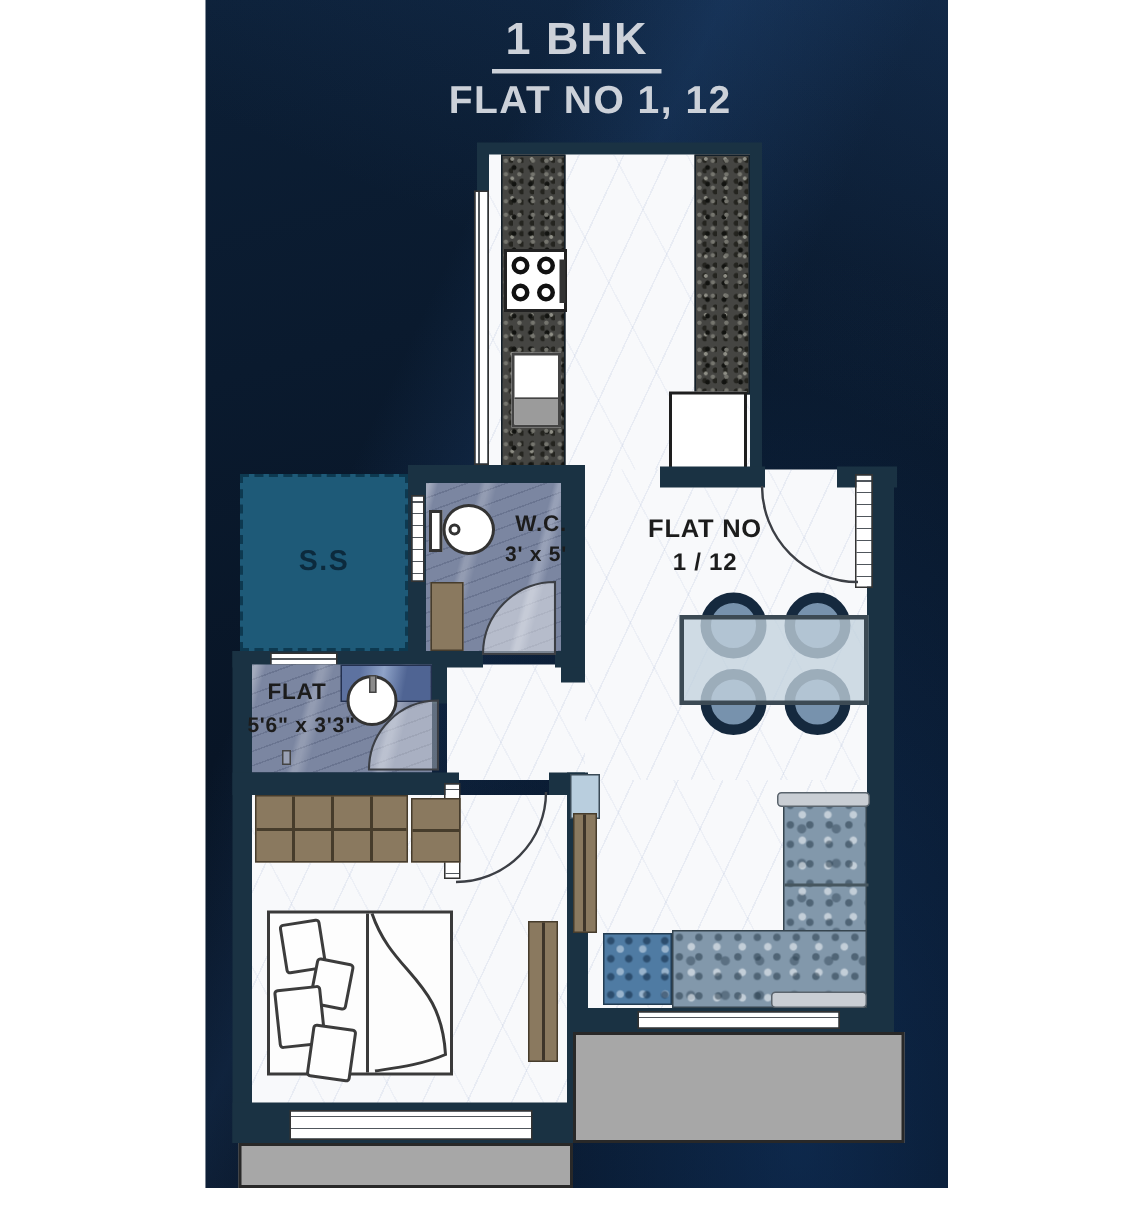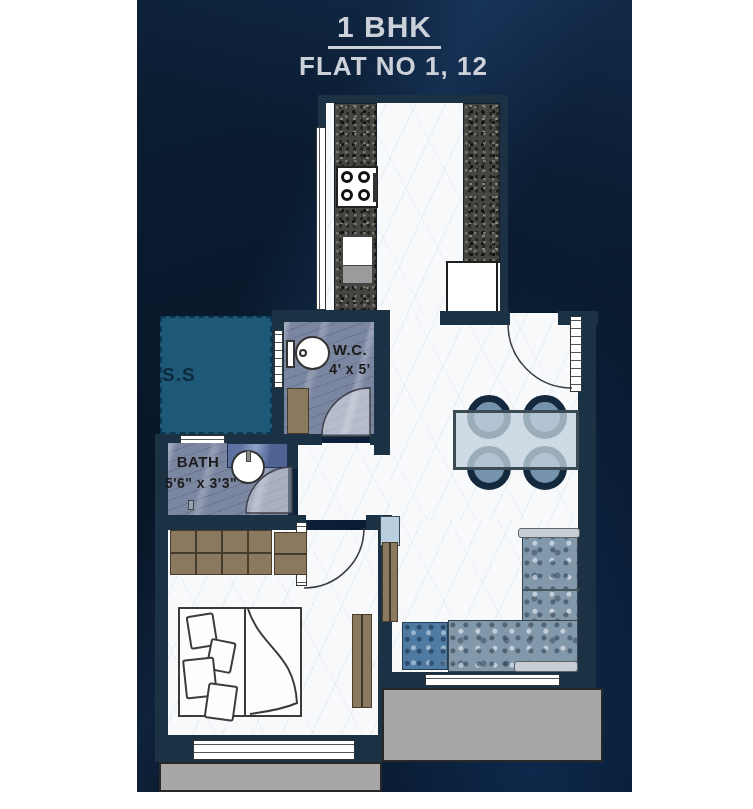--- a/index.html
+++ b/index.html
@@ -88,56 +88,56 @@
 
   <div class="abs marble" style="left:378px;top:313px;width:200px;height:207px;"></div>
   <div class="abs marble" style="left:298px;top:443px;width:92px;height:77px;"></div>
   <div class="abs marble" style="left:392px;top:520px;width:186px;height:168px;"></div>
 
   <div class="abs wall" style="left:440px;top:311px;width:70px;height:14px;"></div>
   <div class="abs wall" style="left:558px;top:311px;width:40px;height:14px;"></div>
   <div class="abs wall" style="left:578px;top:313px;width:18px;height:379px;"></div>
   <div class="abs winH" style="left:570px;top:316px;width:12px;height:76px;"></div>
 
-  <div class="abs teal" style="left:160px;top:316px;width:112px;height:118px;display:flex;align-items:center;justify-content:flex-start;">
+  <div class="abs teal" style="left:160px;top:316px;width:112px;height:118px;display:flex;align-items:center;justify-content:center;">
     <span class="ss-lbl">S.S</span>
   </div>
 
   <div class="abs wall" style="left:272px;top:310px;width:106px;height:12px;"></div>
   <div class="abs wall" style="left:272px;top:316px;width:12px;height:118px;"></div>
   <div class="abs wall" style="left:374px;top:310px;width:16px;height:145px;"></div>
   <div class="abs tile" style="left:284px;top:322px;width:90px;height:112px;"></div>
   <div class="abs winH" style="left:274px;top:330px;width:9px;height:58px;"></div>
 
   <div class="abs" style="left:286px;top:340px;width:9px;height:28px;background:#fff;border:2px solid #333;"></div>
   <div class="abs" style="left:295px;top:336px;width:35px;height:34px;background:#fff;border:2px solid #333;border-radius:50%;">
     <div class="abs" style="left:2px;top:11px;width:8px;height:8px;border:2px solid #333;border-radius:50%;background:#fff;"></div>
   </div>
   <div class="abs brown" style="left:287px;top:388px;width:22px;height:46px;"></div>
 
   <div class="abs wall" style="left:272px;top:434px;width:50px;height:11px;"></div>
   <div class="abs wall" style="left:370px;top:434px;width:20px;height:11px;"></div>
-  <div class="abs lbl" style="left:322px;top:340px;width:56px;">
+  <div class="abs lbl" style="left:322px;top:340px;width:56px;text-align:right;">
     <span class="nm" style="font-size:15px;">W.C.</span>
-    <span class="dm" style="font-size:14px;">4' x 5'</span>
+    <span class="dm" style="font-size:14px;">3' x 5'</span>
   </div>
 
   <div class="abs wall" style="left:155px;top:434px;width:117px;height:11px;"></div>
   <div class="abs winH" style="left:180px;top:435px;width:45px;height:9px;"></div>
   <div class="abs wall" style="left:155px;top:434px;width:13px;height:328px;"></div>
   <div class="abs tile" style="left:168px;top:443px;width:120px;height:72px;"></div>
   <div class="abs wall" style="left:288px;top:443px;width:10px;height:26px;"></div>
 
   <div class="abs" style="left:227px;top:443px;width:61px;height:25px;background:linear-gradient(100deg,#5d72a0 20%,#8fa3c8 45%,#4f6493 70%);border:1px solid #23304f;"></div>
   <div class="abs" style="left:231px;top:450px;width:34px;height:34px;background:#fff;border:2px solid #333;border-radius:50%;">
     <div class="abs" style="left:13px;top:-2px;width:5px;height:12px;background:#8b8b8b;border:1px solid #444;"></div>
   </div>
   <div class="abs" style="left:188px;top:500px;width:6px;height:10px;background:#9aa2b6;border:1px solid #444;"></div>
   <div class="abs lbl" style="left:162px;top:452px;width:72px;">
-    <span class="nm" style="font-size:15px;">BATH</span>
+    <span class="nm" style="font-size:15px;">FLAT</span>
   </div>
   <div class="abs lbl" style="left:158px;top:474px;width:86px;">
     <span class="dm" style="font-size:14px;">5'6" x 3'3"</span>
   </div>
 
   <div class="abs wall" style="left:155px;top:515px;width:151px;height:15px;"></div>
   <div class="abs wall" style="left:366px;top:515px;width:24px;height:15px;"></div>
   <div class="abs wall" style="left:378px;top:515px;width:14px;height:247px;"></div>
   <div class="abs marble" style="left:168px;top:530px;width:210px;height:207px;"></div>
   <div class="abs winH" style="left:296px;top:522px;width:11px;height:64px;"></div>
@@ -176,20 +176,24 @@
   <div class="abs wall" style="left:382px;top:672px;width:214px;height:16px;"></div>
   <div class="abs winH" style="left:425px;top:674px;width:135px;height:12px;"></div>
   <div class="abs gray" style="left:382px;top:688px;width:221px;height:74px;"></div>
 
   <div class="abs" style="left:467px;top:395px;width:44px;height:44px;border-radius:50%;border:7px solid var(--chair-navy);background:var(--chair-seat);"></div>
   <div class="abs" style="left:523px;top:395px;width:44px;height:44px;border-radius:50%;border:7px solid var(--chair-navy);background:var(--chair-seat);"></div>
   <div class="abs" style="left:467px;top:446px;width:44px;height:44px;border-radius:50%;border:7px solid var(--chair-navy);background:var(--chair-seat);"></div>
   <div class="abs" style="left:523px;top:446px;width:44px;height:44px;border-radius:50%;border:7px solid var(--chair-navy);background:var(--chair-seat);"></div>
   <div class="abs" style="left:453px;top:410px;width:126px;height:60px;background:rgba(195,210,222,.78);border:3px solid #3c4a54;"></div>
 
+  <div class="abs lbl" style="left:428px;top:342px;width:84px;">
+    <span class="nm" style="font-size:17px;">FLAT NO</span>
+    <span class="dm" style="font-size:16px;">1 / 12</span>
+  </div>
 
   <svg class="abs" style="left:0;top:0;width:753px;height:809px;pointer-events:none;" viewBox="0 0 753 809">
 
     <path d="M508,324 A64,64 0 0 0 572,388" fill="none" stroke="#3c3f45" stroke-width="1.6"></path>
 
     <path d="M322,436 A48,48 0 0 1 370,388 L370,436 Z" fill="rgba(255,255,255,0.45)" stroke="#3c3f45" stroke-width="1.4"></path>
 
     <path d="M292,467 A46,46 0 0 0 246,513 L292,513 Z" fill="rgba(255,255,255,0.35)" stroke="#3c3f45" stroke-width="1.4"></path>
 
     <path d="M364,528 A60,60 0 0 1 304,588" fill="none" stroke="#3c3f45" stroke-width="1.6"></path>

